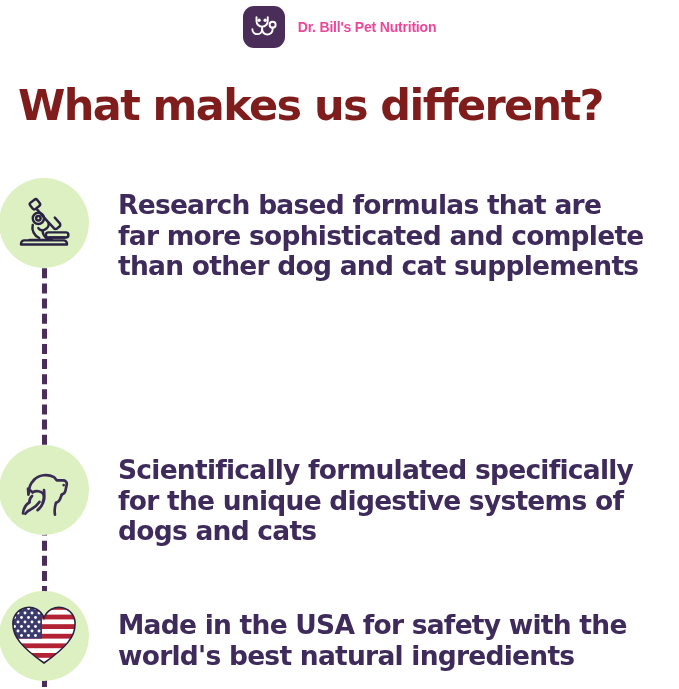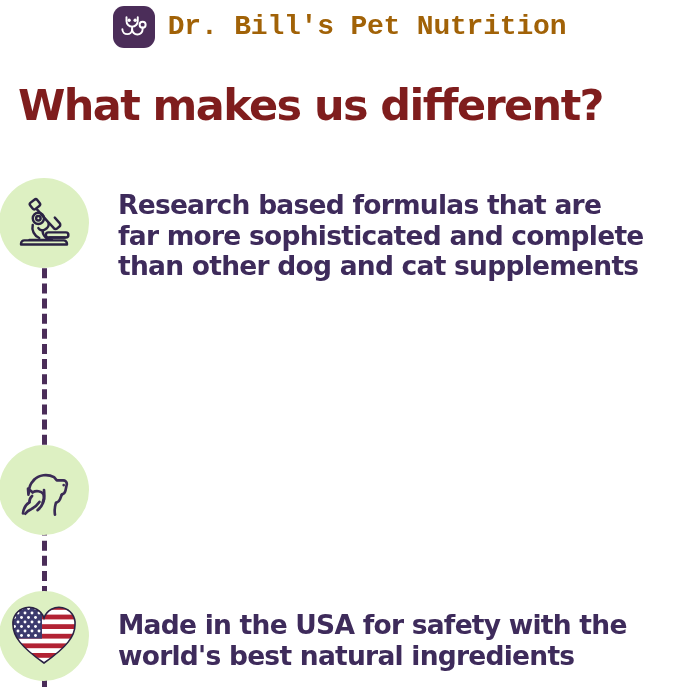--- a/index.html
+++ b/index.html
@@ -30,24 +30,24 @@
     height: 42px;
     flex: 0 0 42px;
     border-radius: 11px;
     background: #4b2d59;
     display: flex;
     align-items: center;
     justify-content: center;
   }
   .brand-logo-mark svg { display: block; }
   .brand-name {
-    font-family: Liberation Mono, monospace;
-    font-size: 28px;
+    font-family: Liberation Sans, sans-serif;
+    font-size: 14px;
     font-weight: bold;
-    color: #a16207;
+    color: #ec4899;
     letter-spacing: -0.2px;
     white-space: nowrap;
   }
 
   
   .headline {
     position: absolute;
     left: 18px;
     top: 84px;
     width: 650px;
@@ -186,20 +186,23 @@
 
           <path d="M18 36 l-.5 -6.5 l5 4"></path>
           <path d="M22.5 33.5 a9 8 0 0 1 12 2"></path>
           <path d="M34.5 35.5 q1.5 5 -1 9"></path>
           <path d="M22 37.5 a9 9 0 0 0 -3 7"></path>
           <path d="M19 44.5 q-6 3.5 -7 12"></path>
           <path d="M30 44 q-3.5 5 -9 8 q-4 1.5 -6.5 5"></path>
         </g>
       </svg>
     </div>
+    <div class="feature-text">Scientifically formulated specifically
+for the unique digestive systems of
+dogs and cats</div>
   </div>
 
   <div class="feature-row" data-row="3">
     <div class="icon-badge">
       <svg width="66" height="62" viewBox="0 0 66 62" aria-hidden="true">
         <defs>
           <clipPath id="heartClip">
             <path d="M33 58 C 10 42 2 31 2 20 A 16 16 0 0 1 33 13 A 16 16 0 0 1 64 20 C 64 31 56 42 33 58 Z"></path>
           </clipPath>
         </defs>

